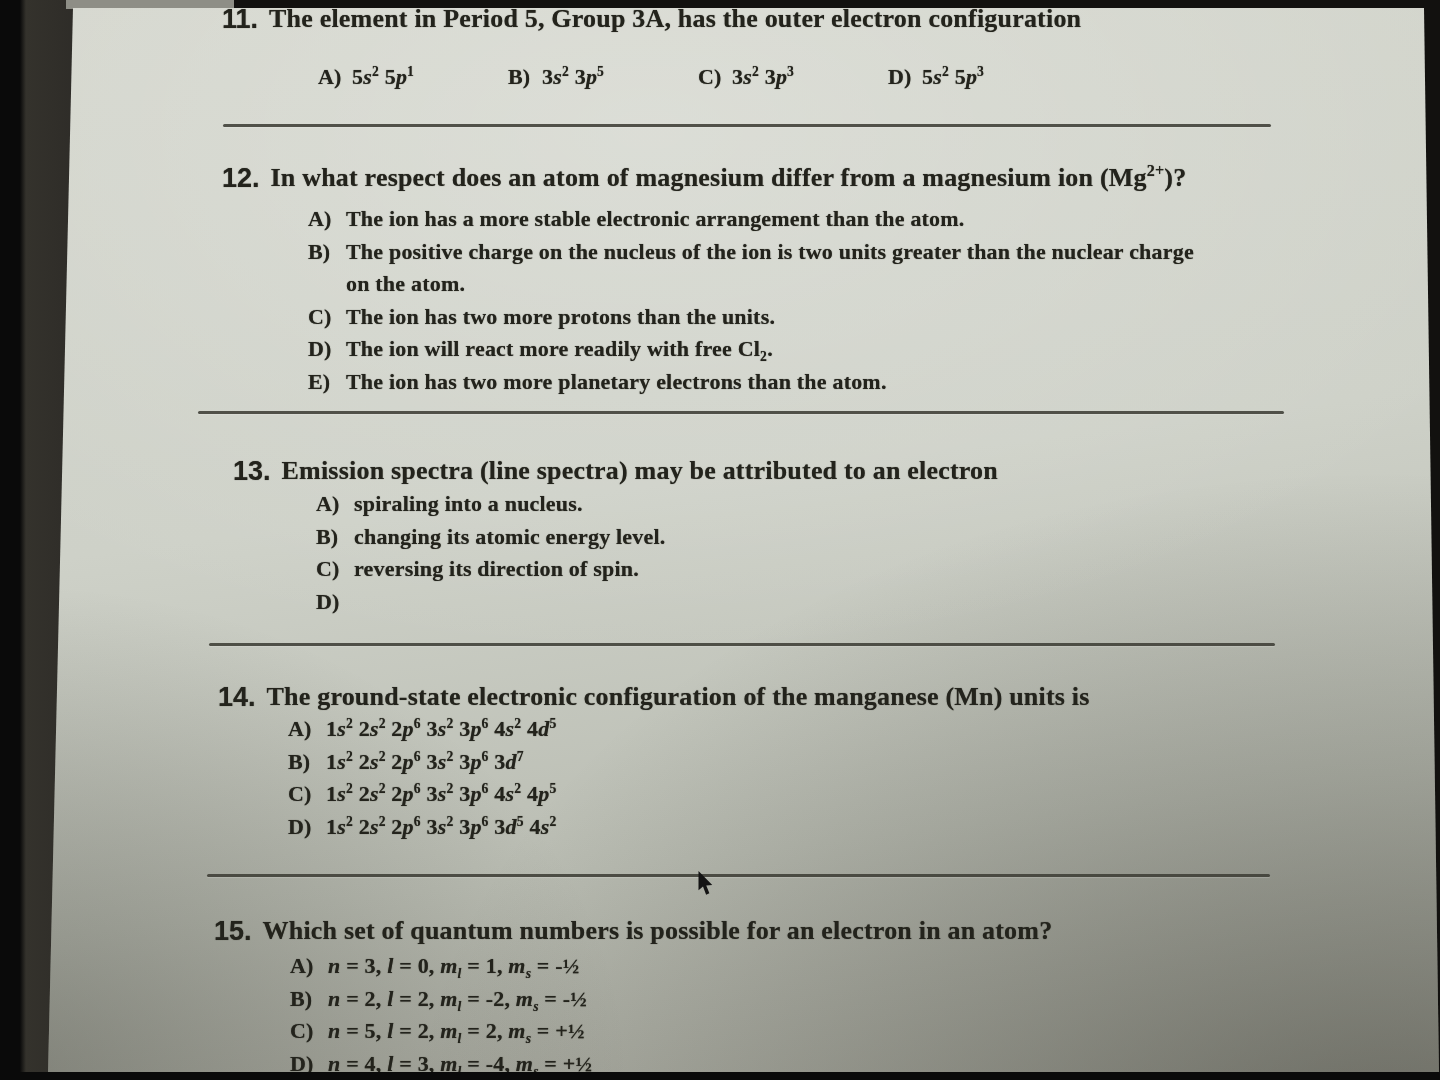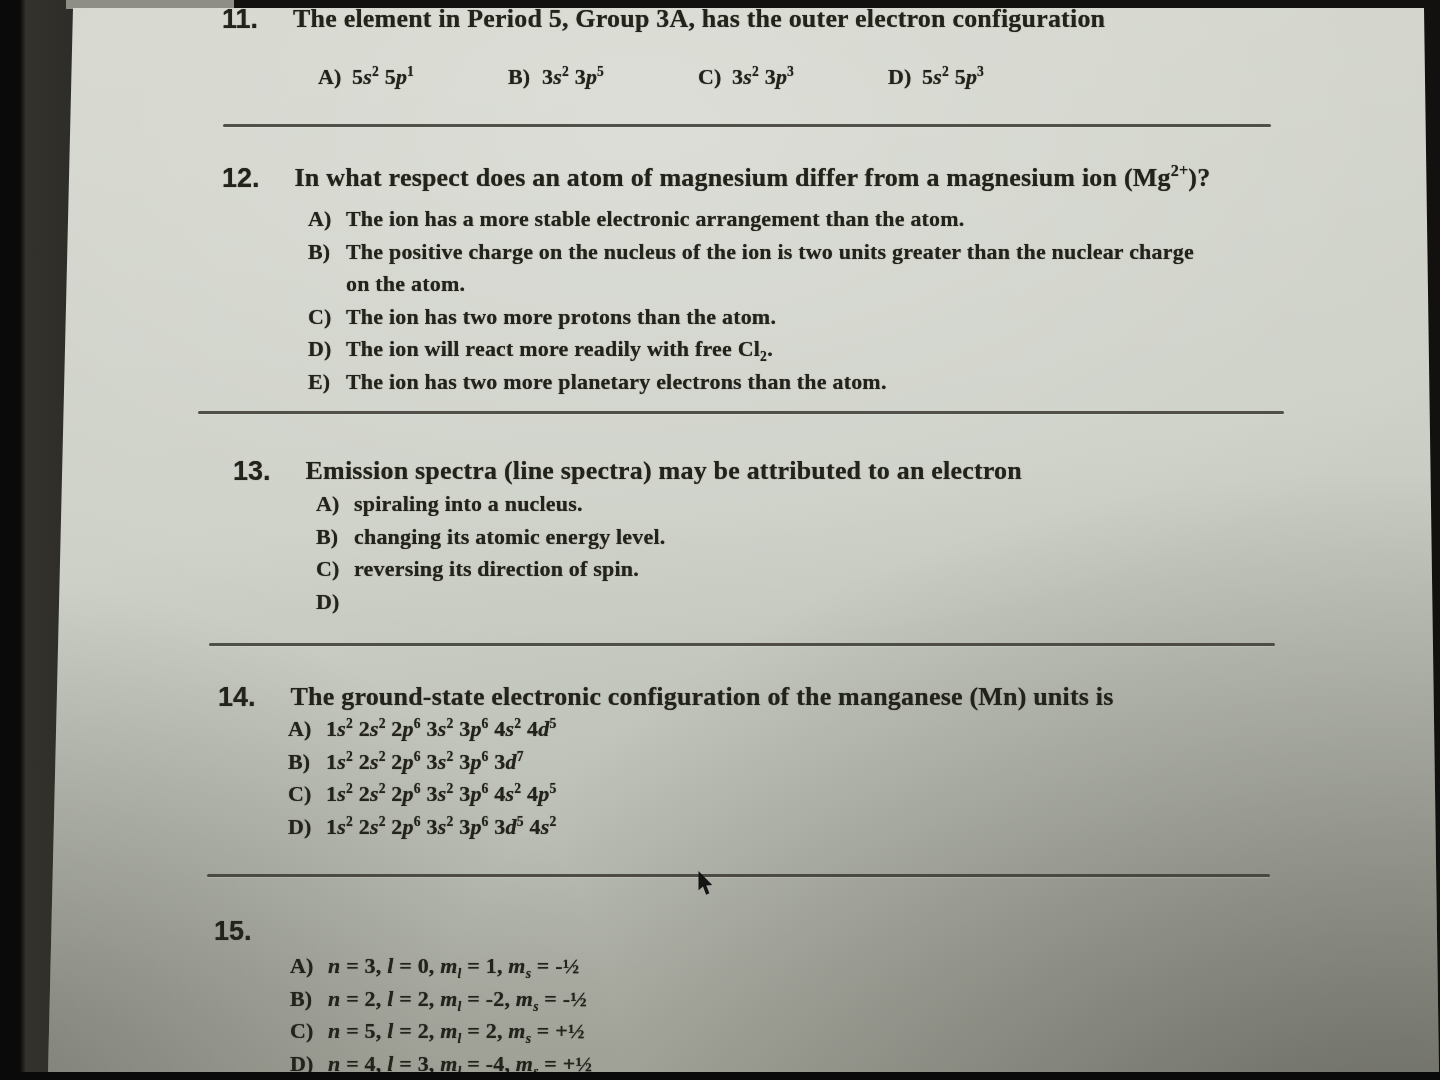--- a/index.html
+++ b/index.html
@@ -12,21 +12,21 @@
   .paper{position:absolute;inset:0;
          clip-path:polygon(73px 8px,1424px 8px,1439px 1073px,48px 1073px);
          background:
            radial-gradient(120% 90% at 45% 12%,rgba(255,255,255,.22) 0%,rgba(255,255,255,0) 55%),
            radial-gradient(130% 120% at 96% 106%,rgba(24,24,17,.40) 0%,rgba(24,24,17,0) 52%),
            radial-gradient(95% 100% at 0% 100%,rgba(24,24,17,.32) 0%,rgba(24,24,17,0) 46%),
            linear-gradient(173deg,#d4d6cd 0%,#ced1c8 45%,#babdb3 75%,#a5a69c 100%);}
   .content{position:absolute;inset:0;color:#23231c;filter:blur(.4px);}
   .content *{text-shadow:0 0 1px rgba(30,30,22,.65);}
   .q{position:absolute;}
-  .head{display:flex;align-items:flex-start;white-space:nowrap;line-height:30px;gap:24px;}
+  .head{display:flex;align-items:flex-start;white-space:nowrap;line-height:30px;}
   .num{font-family:"Liberation Sans",sans-serif;font-weight:700;font-size:27px;}
   .prompt{font-weight:700;font-size:26px;margin-left:11px;letter-spacing:.2px;}
   .opts{font-weight:700;font-size:22px;letter-spacing:.2px;}
   .opt{display:flex;line-height:32.5px;}
   .opt-label{flex:none;width:38px;}
   .opt-text{max-width:872px;}
   sup{font-size:.62em;line-height:0;}
   sub{font-size:.62em;line-height:0;}
   
   .q11{top:4px;left:222px;}   .q11 .opts{display:flex;margin-left:96px;margin-top:26px;}
@@ -89,21 +89,21 @@
           <div class="opt">
             <span class="opt-label">A)</span>
             <span class="opt-text">The ion has a more stable electronic arrangement than the atom.</span>
           </div>
           <div class="opt">
             <span class="opt-label">B)</span>
             <span class="opt-text">The positive charge on the nucleus of the ion is two units greater than the nuclear charge on the atom.</span>
           </div>
           <div class="opt">
             <span class="opt-label">C)</span>
-            <span class="opt-text">The ion has two more protons than the atom.</span>
+            <span class="opt-text">The ion has two more protons than the units.</span>
           </div>
           <div class="opt">
             <span class="opt-label">D)</span>
             <span class="opt-text">The ion will react more readily with free Cl<sub>2</sub>.</span>
           </div>
           <div class="opt">
             <span class="opt-label">E)</span>
             <span class="opt-text">The ion has two more planetary electrons than the atom.</span>
           </div>
         </div>
@@ -160,20 +160,21 @@
             <span class="opt-text">1<i>s</i><sup>2</sup> 2<i>s</i><sup>2</sup> 2<i>p</i><sup>6</sup> 3<i>s</i><sup>2</sup> 3<i>p</i><sup>6</sup> 3<i>d</i><sup>5</sup> 4<i>s</i><sup>2</sup></span>
           </div>
         </div>
       </div>
 
       <div class="divider div4"></div>
 
       <div class="q q15">
         <div class="head">
           <span class="num">15.</span>
+          <span class="prompt">Which set of quantum numbers is possible for an electron in an atom?</span>
         </div>
         <div class="opts">
           <div class="opt">
             <span class="opt-label">A)</span>
             <span class="opt-text"><i>n</i> = 3, <i>l</i> = 0, <i>m</i><sub><i>l</i></sub> = 1, <i>m</i><sub><i>s</i></sub> = -½</span>
           </div>
           <div class="opt">
             <span class="opt-label">B)</span>
             <span class="opt-text"><i>n</i> = 2, <i>l</i> = 2, <i>m</i><sub><i>l</i></sub> = -2, <i>m</i><sub><i>s</i></sub> = -½</span>
           </div>

